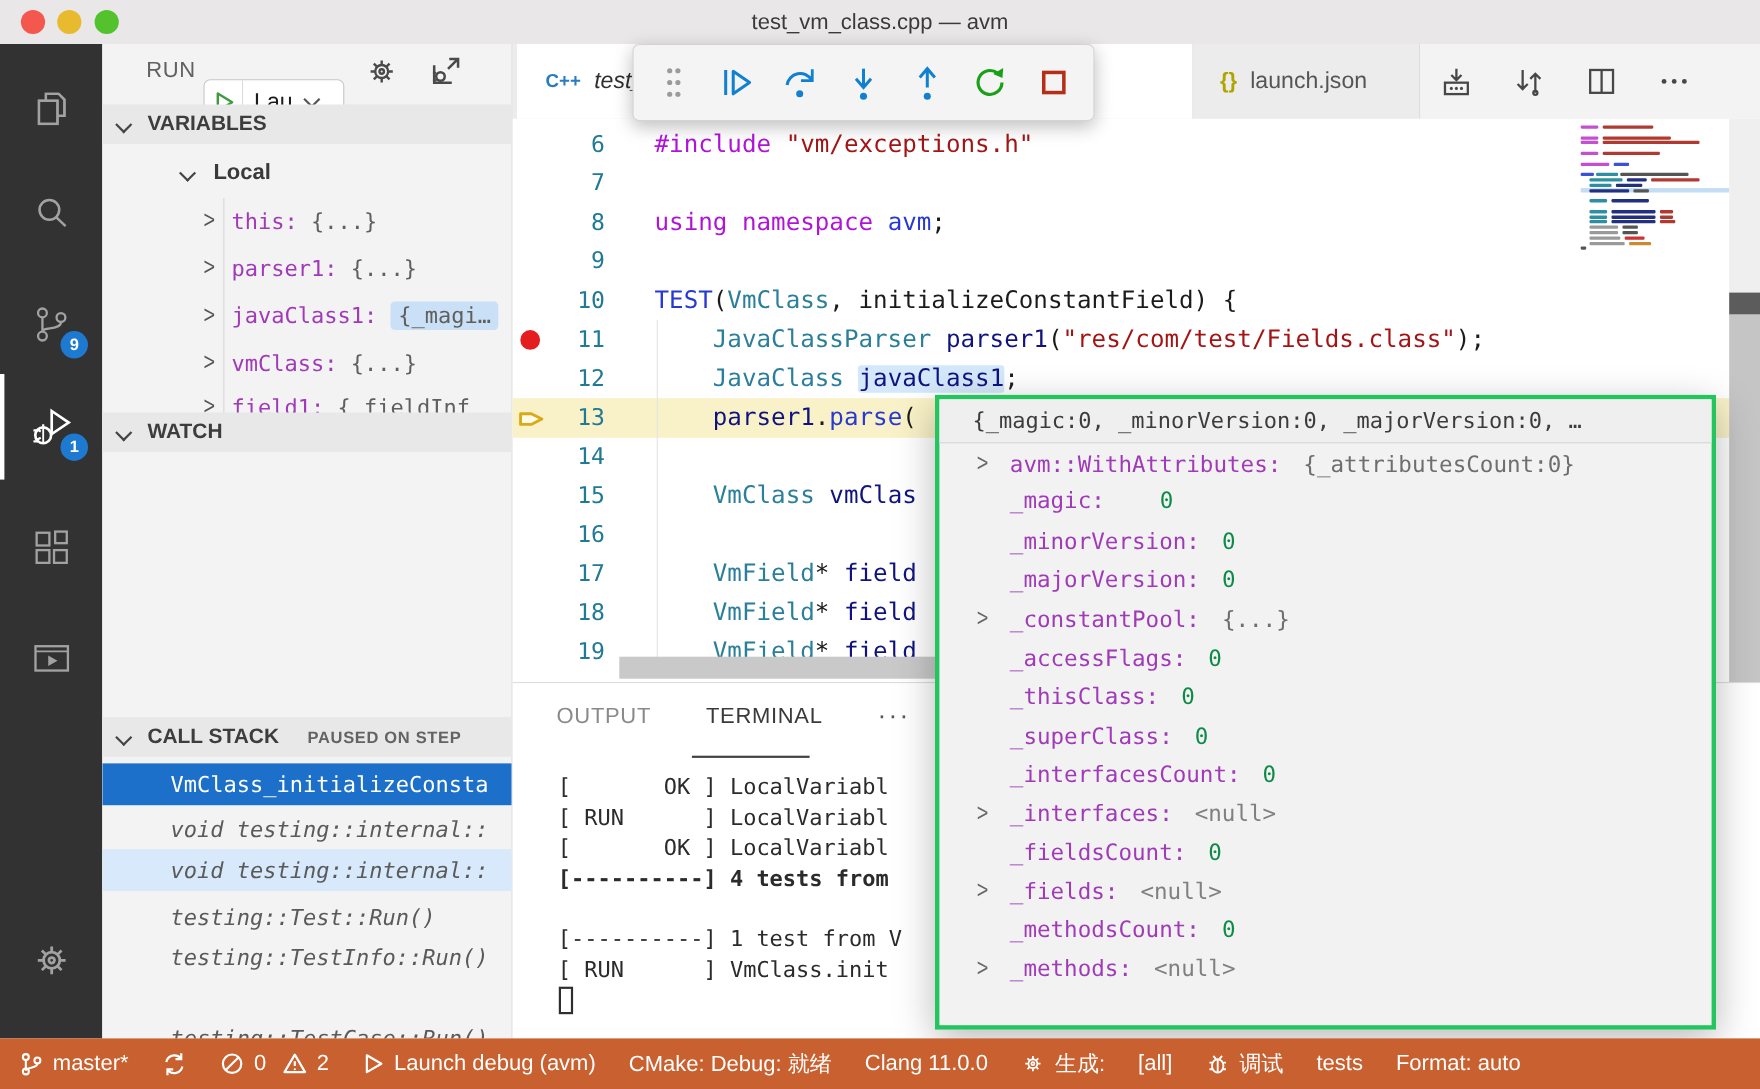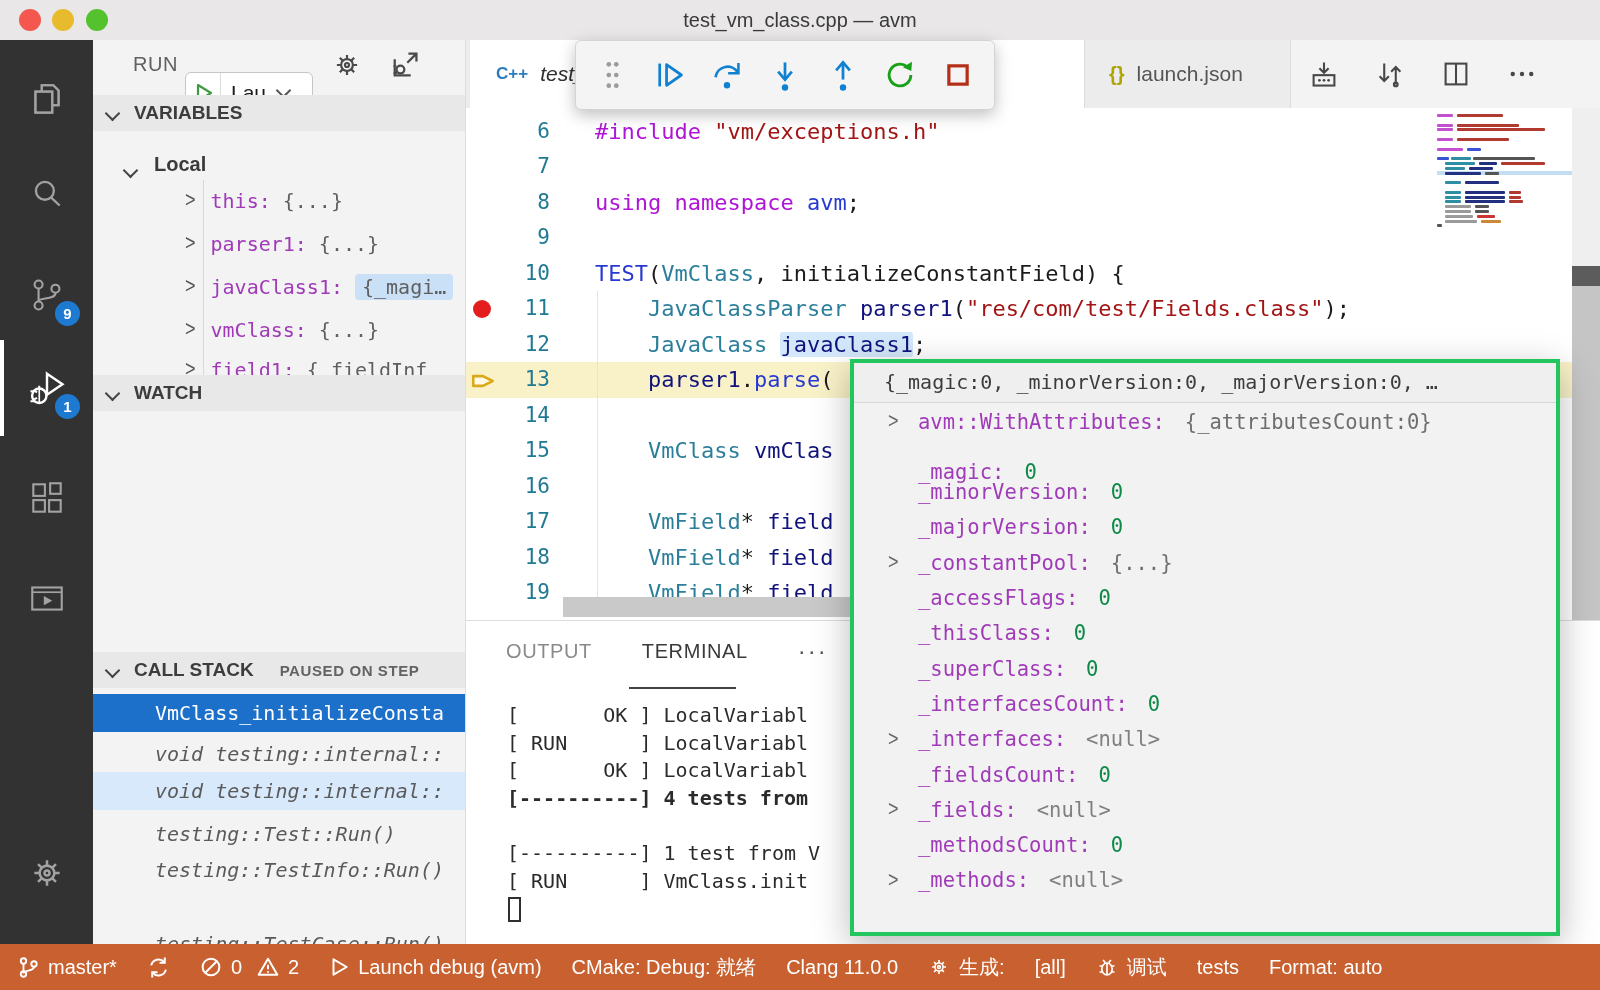--- a/index.html
+++ b/index.html
@@ -31,21 +31,21 @@
   .chev{display:inline-block;width:9px;height:9px;border-right:2px solid #555;border-bottom:2px solid #555;}
   .chev.down{transform:rotate(45deg);}
   #launch-chev{margin-left:12px;margin-top:-4px;}
   #sidebar-gear{position:absolute;left:238px;top:9px;color:#4a4a4a;}
   #sidebar-console{position:absolute;left:296px;top:9px;color:#4a4a4a;}
   .sect-header{position:absolute;left:0;width:373px;height:36px;background:#e8e8e8;display:flex;align-items:center;
                font-weight:bold;font-size:19px;color:#3d3d3d;}
   .sect-header .chev{margin-left:14px;margin-right:16px;border-color:#444;}
   #hdr-variables{top:55px;} #hdr-watch{top:335px;} #hdr-callstack{top:612px;}
   #cs-badge{margin-left:26px;font-size:15px;font-weight:bold;color:#636363;letter-spacing:0.6px;}
-  #scope-local{position:absolute;left:0;top:98px;width:304px;height:38px;display:flex;align-items:flex-end;}
+  #scope-local{position:absolute;left:0;top:98px;width:304px;height:38px;display:flex;align-items:center;padding-left:40px;}
   #scope-local .chev{margin-left:32px;margin-right:18px;border-color:#444;}
   #scope-local span.lbl{font-size:20px;font-weight:bold;color:#3a3a3a;}
   #var-guide{position:absolute;left:110px;top:140px;width:1px;height:208px;background:#d8d8d8;}
   .var-row{position:absolute;left:0;width:373px;height:37px;display:flex;align-items:center;
            font-family:"DejaVu Sans Mono",monospace;font-size:20px;white-space:nowrap;}
   .var-chev{margin-left:92px;margin-right:15px;color:#555;font-size:18px;font-family:"Liberation Sans",sans-serif;transform:scaleY(1.25);}
   .var-name{color:#a03ab8;}
   .var-value{color:#5f5f5f;margin-left:12px;}
   .var-value.hl{background:#c9e0f7;border-radius:4px;padding:1px 7px;}
   .frame{position:absolute;left:0;width:373px;height:38px;display:flex;align-items:center;padding-left:62px;box-sizing:border-box;
@@ -535,21 +535,21 @@
       <svg width="32" height="32" viewBox="0 0 28 28" fill="none" stroke="currentColor" stroke-width="2.8">
         <rect x="6" y="6" width="16" height="16"></rect>
       </svg>
     </span>
   </div>
 
   <div id="hover-popup">
     <div id="popup-header">{_magic:0, _minorVersion:0, _majorVersion:0, …</div>
     <div id="pop-rows">
         <div class="pop-row" style="top: 41px;"><span class="pop-chev">&gt;</span><span class="pop-name">avm::WithAttributes:</span><span class="pop-val v-obj">{_attributesCount:0}</span></div>
-        <div class="pop-row" style="top: 91px;"><span class="pop-name">_magic:</span><span class="pop-val v-num">0</span></div>
+        <div class="pop-row" style="top: 74px; gap: 30px;"><span class="pop-name">_magic:</span><span class="pop-val v-num">0</span></div>
         <div class="pop-row" style="top: 111.6px;"><span class="pop-name">_minorVersion:</span><span class="pop-val v-num">0</span></div>
         <div class="pop-row" style="top: 146.9px;"><span class="pop-name">_majorVersion:</span><span class="pop-val v-num">0</span></div>
         <div class="pop-row" style="top: 182.2px;"><span class="pop-chev">&gt;</span><span class="pop-name">_constantPool:</span><span class="pop-val v-obj">{...}</span></div>
         <div class="pop-row" style="top: 217.5px;"><span class="pop-name">_accessFlags:</span><span class="pop-val v-num">0</span></div>
         <div class="pop-row" style="top: 252.8px;"><span class="pop-name">_thisClass:</span><span class="pop-val v-num">0</span></div>
         <div class="pop-row" style="top: 288.1px;"><span class="pop-name">_superClass:</span><span class="pop-val v-num">0</span></div>
         <div class="pop-row" style="top: 323.4px;"><span class="pop-name">_interfacesCount:</span><span class="pop-val v-num">0</span></div>
         <div class="pop-row" style="top: 358.7px;"><span class="pop-chev">&gt;</span><span class="pop-name">_interfaces:</span><span class="pop-val v-null">&lt;null&gt;</span></div>
         <div class="pop-row" style="top: 394px;"><span class="pop-name">_fieldsCount:</span><span class="pop-val v-num">0</span></div>
         <div class="pop-row" style="top: 429.3px;"><span class="pop-chev">&gt;</span><span class="pop-name">_fields:</span><span class="pop-val v-null">&lt;null&gt;</span></div>

